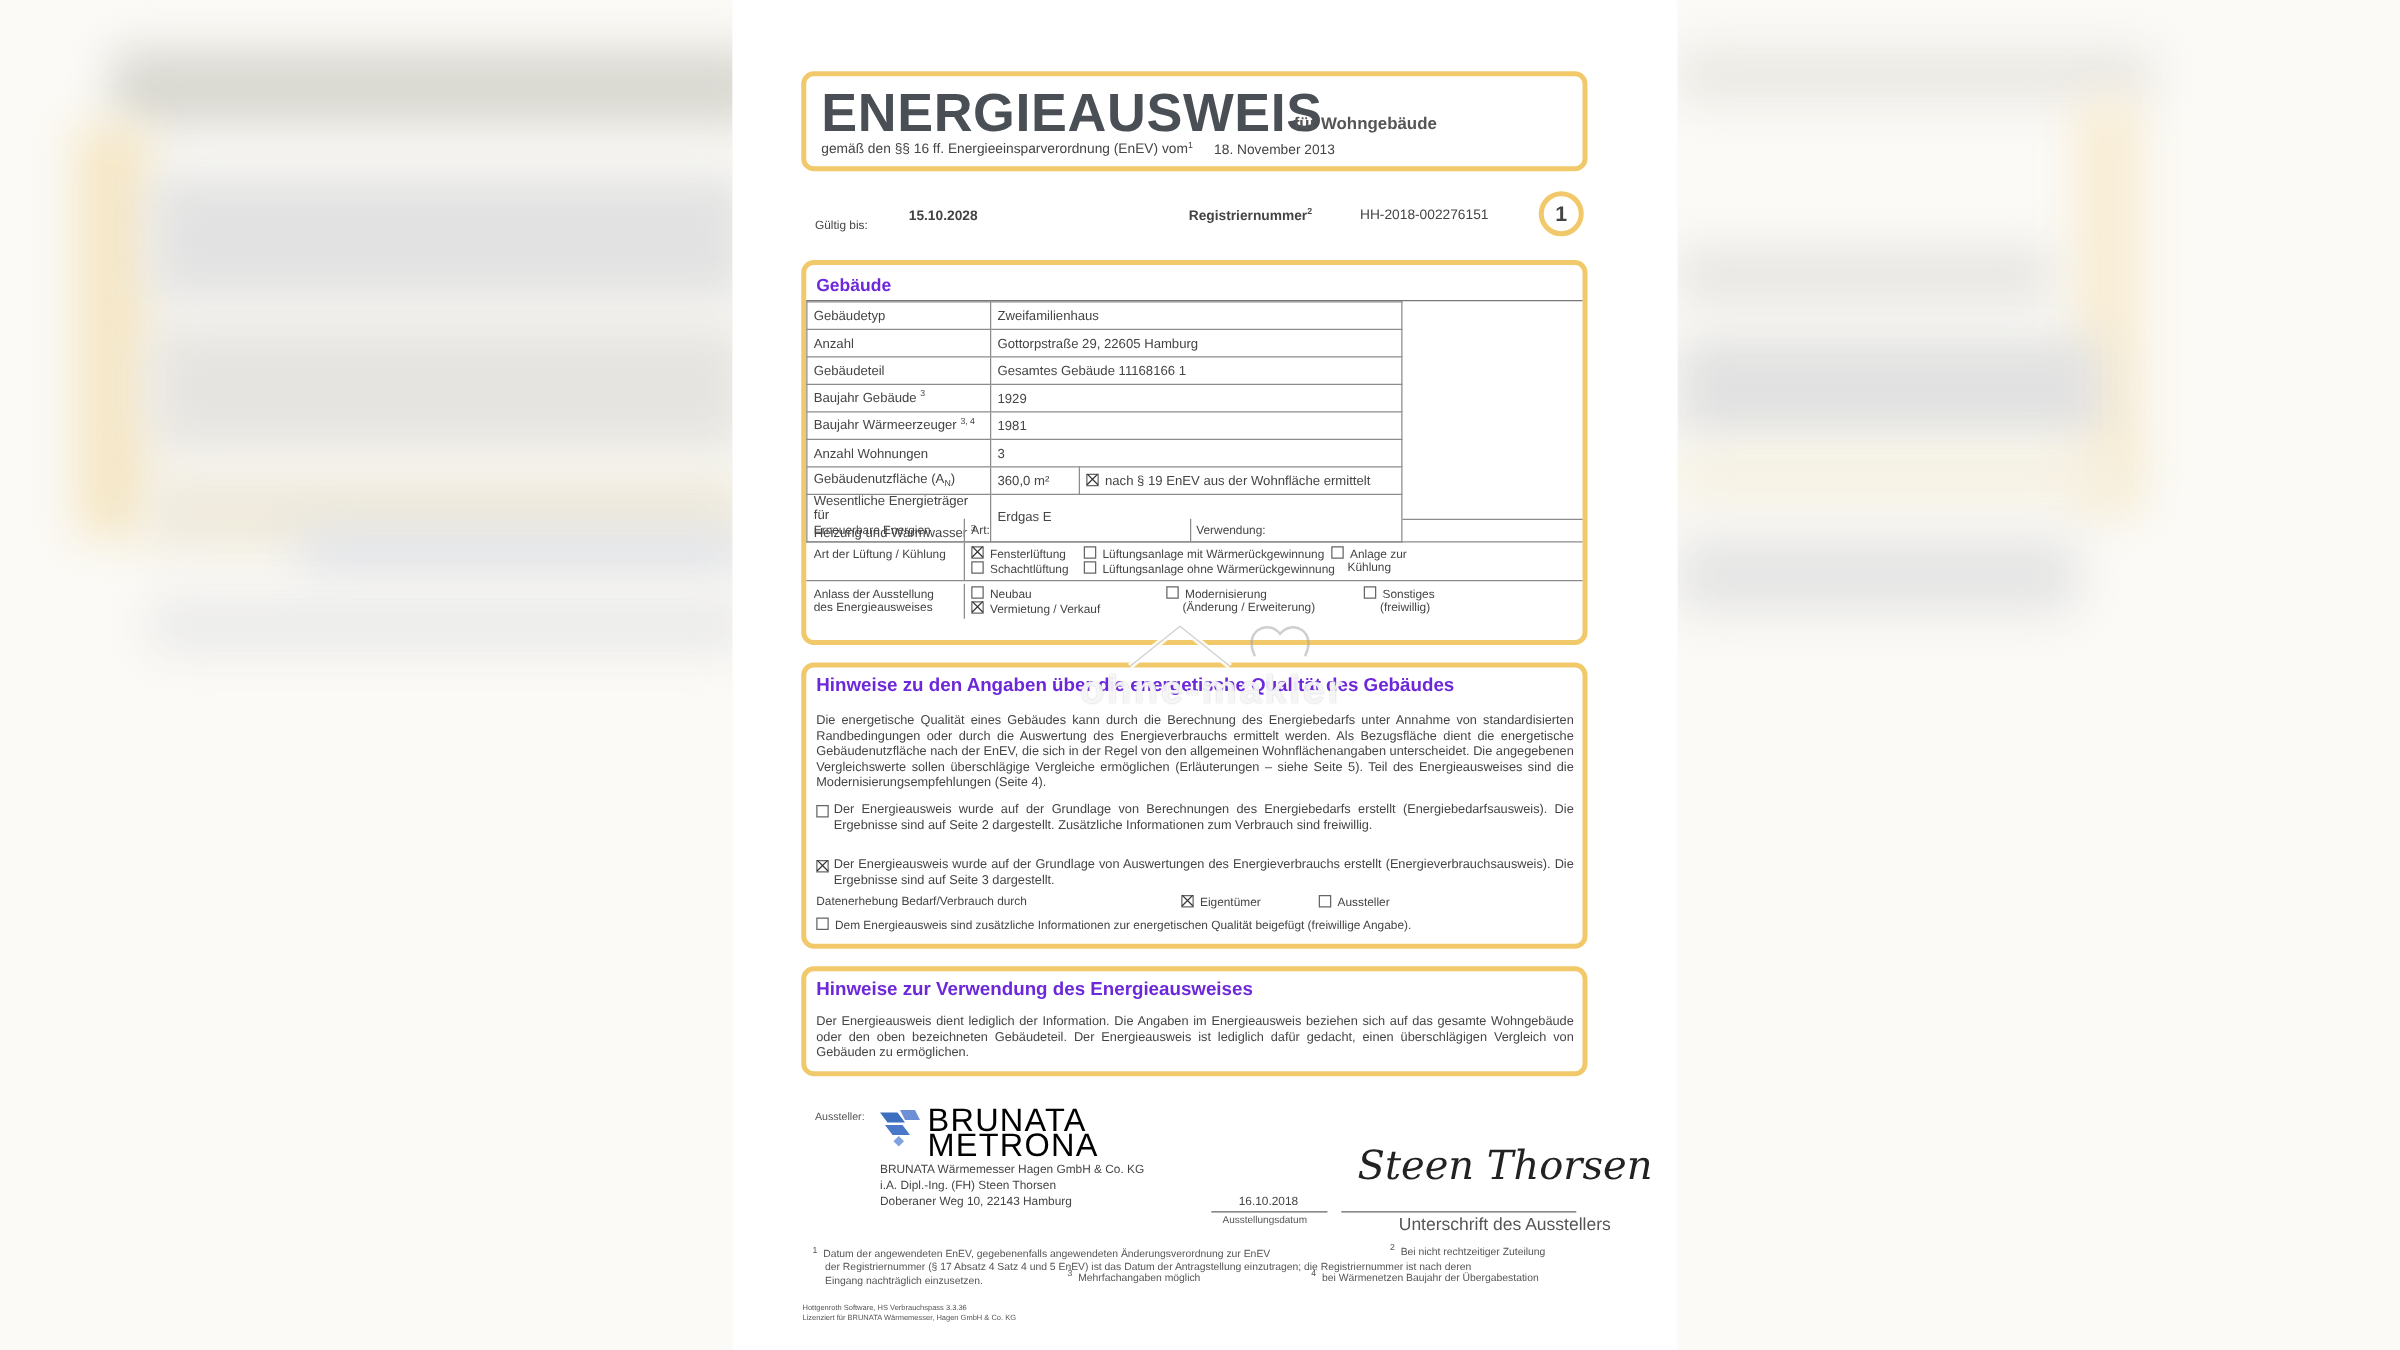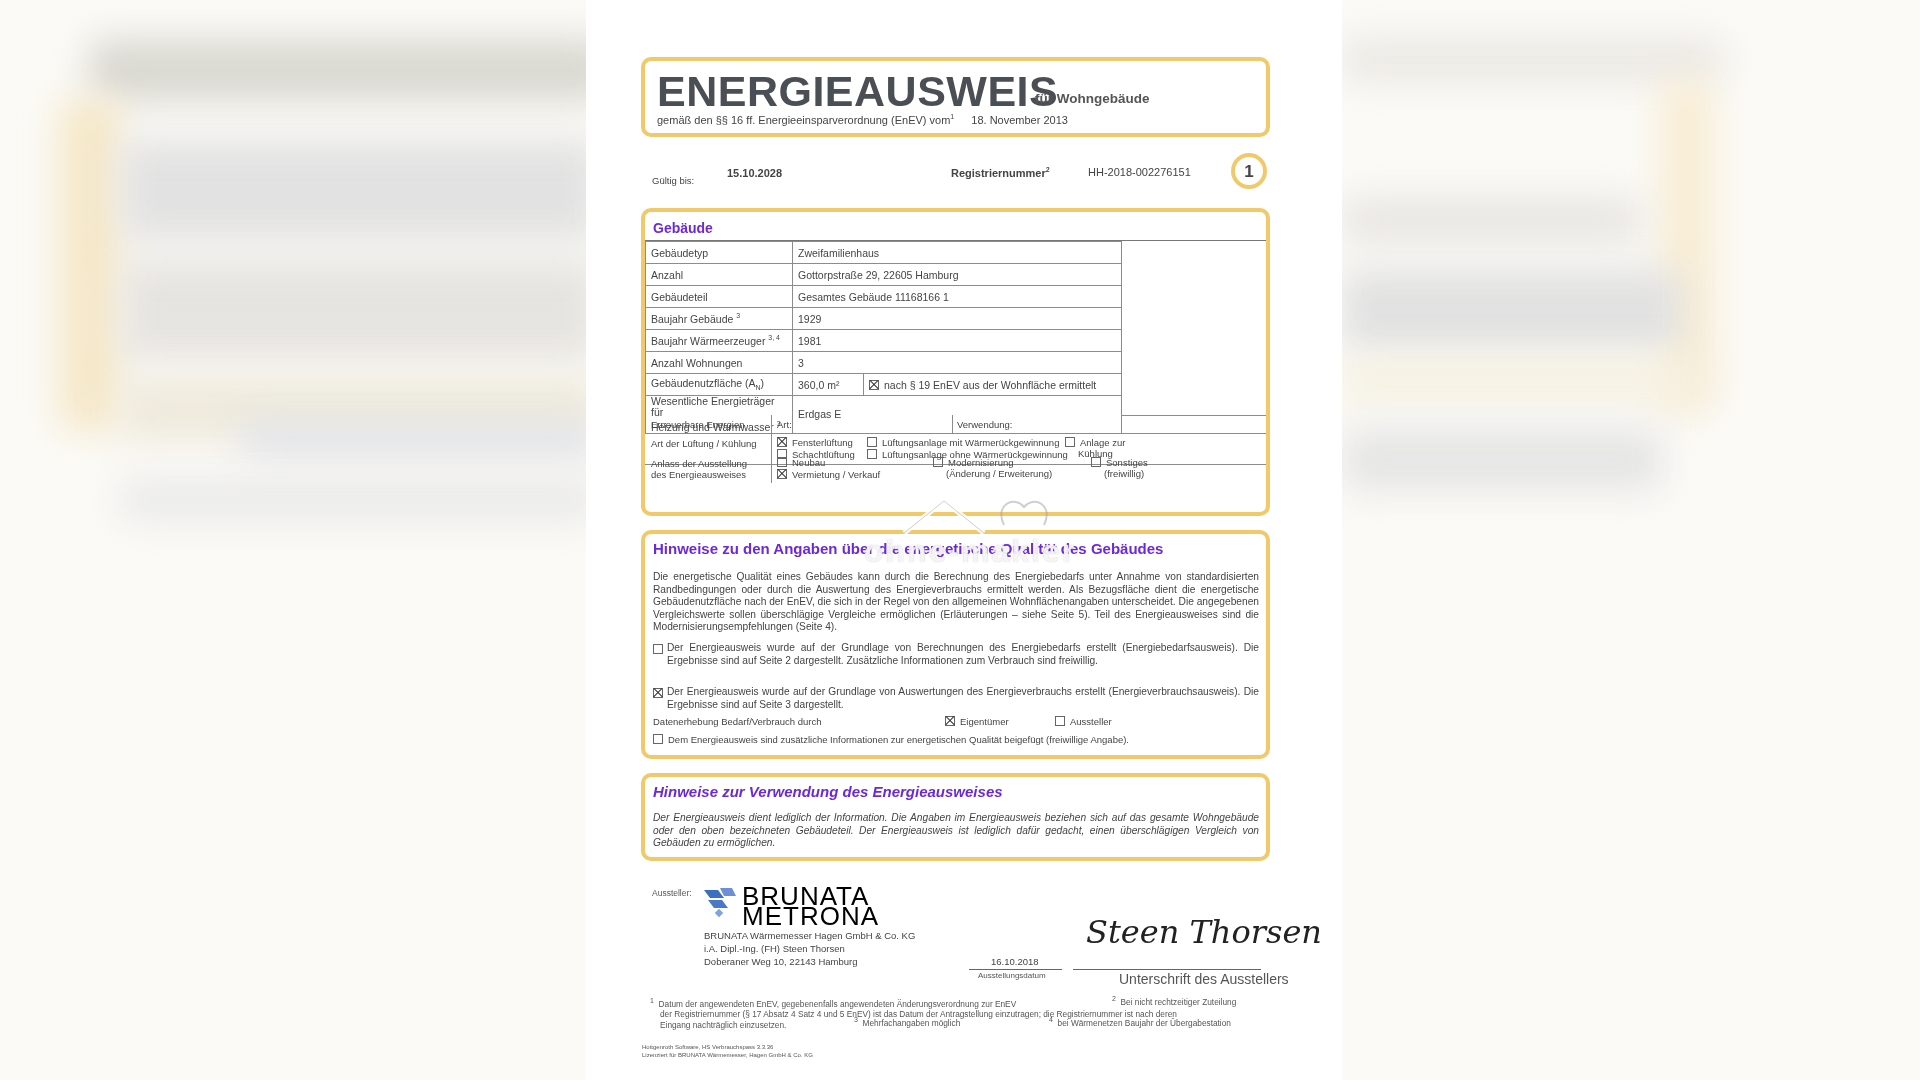--- a/index.html
+++ b/index.html
@@ -148,21 +148,21 @@
     <div style="position:absolute;left:0;top:222px;width:621px;height:30px;border-bottom:1px solid #8c8c8c;">
       <div class="abs tiny" style="left:6px;top:4px;">Art der Lüftung / Kühlung</div>
       <div style="position:absolute;left:126px;top:0;width:1px;height:30px;background:#8c8c8c;"></div>
       <div class="abs tiny" style="left:132px;top:3px;"><span class="cb x"></span><span>Fensterlüftung</span></div>
       <div class="abs tiny" style="left:132px;top:15px;"><span class="cb"></span><span>Schachtlüftung</span></div>
       <div class="abs tiny" style="left:222px;top:3px;"><span class="cb"></span><span>Lüftungsanlage mit Wärmerückgewinnung</span></div>
       <div class="abs tiny" style="left:222px;top:15px;"><span class="cb"></span><span>Lüftungsanlage ohne Wärmerückgewinnung</span></div>
       <div class="abs tiny" style="left:420px;top:3px;line-height:11px;"><span class="cb"></span><span>Anlage zur</span><br><span style="margin-left:13px;">Kühlung</span></div>
     </div>
 
-    <div style="position:absolute;left:0;top:243px;width:613px;height:28px;">
+    <div style="position:absolute;left:0;top:255px;width:613px;height:28px;">
       <div class="abs tiny" style="left:6px;top:3px;line-height:11px;"><span>Anlass der Ausstellung</span><br><span>des Energieausweises</span></div>
       <div style="position:absolute;left:126px;top:0;width:1px;height:28px;background:#8c8c8c;"></div>
       <div class="abs tiny" style="left:132px;top:2px;"><span class="cb"></span><span>Neubau</span></div>
       <div class="abs tiny" style="left:132px;top:14px;"><span class="cb x"></span><span>Vermietung / Verkauf</span></div>
       <div class="abs tiny" style="left:288px;top:2px;line-height:11px;"><span class="cb"></span><span>Modernisierung</span><br><span style="margin-left:13px;">(Änderung / Erweiterung)</span></div>
       <div class="abs tiny" style="left:446px;top:2px;line-height:11px;"><span class="cb"></span><span>Sonstiges</span><br><span style="margin-left:13px;">(freiwillig)</span></div>
     </div>
   </div>
 
   <div class="frame" style="left:55px;top:530px;width:629px;height:229px;">
@@ -173,21 +173,21 @@
     </div>
     <div class="para" style="left:8px;top:152px;width:606px;padding-left:14px;box-sizing:border-box;">
       <span class="cb x" style="position:absolute;left:0;top:2px;"></span><span>Der Energieausweis wurde auf der Grundlage von Auswertungen des Energieverbrauchs erstellt (Energieverbrauchsausweis). Die Ergebnisse sind auf Seite 3 dargestellt.</span>
     </div>
     <div class="abs tiny" style="left:8px;top:182px;">Datenerhebung Bedarf/Verbrauch durch</div>
     <div class="abs tiny" style="left:300px;top:182px;"><span class="cb x"></span><span>Eigentümer</span></div>
     <div class="abs tiny" style="left:410px;top:182px;"><span class="cb"></span><span>Aussteller</span></div>
     <div class="abs tiny" style="left:8px;top:200px;"><span class="cb"></span><span>Dem Energieausweis sind zusätzliche Informationen zur energetischen Qualität beigefügt (freiwillige Angabe).</span></div>
   </div>
 
-  <div class="frame" style="left:55px;top:773px;width:629px;height:88px;font-style:italic;">
+  <div class="frame" style="left:55px;top:773px;width:629px;height:88px;">
     <div class="abs sec-title" style="left:8px;top:6px;">Hinweise zur Verwendung des Energieausweises</div>
     <div class="para" style="left:8px;top:35px;width:606px;">Der Energieausweis dient lediglich der Information. Die Angaben im Energieausweis beziehen sich auf das gesamte Wohngebäude oder den oben bezeichneten Gebäudeteil. Der Energieausweis ist lediglich dafür gedacht, einen überschlägigen Vergleich von Gebäuden zu ermöglichen.</div>
   </div>
 
   <div class="abs micro" style="left:66px;top:888px;font-size:8.5px;">Aussteller:</div>
   <div class="abs" style="left:116px;top:886px;width:36px;height:32px;">
     <svg width="36" height="32" viewBox="0 0 36 32">
       <path d="M2 4 L16 4 L22 12 L8 12 Z" fill="#3d6fc0"></path>
       <path d="M6 14 L20 14 L26 22 L12 22 Z" fill="#4a78c8"></path>
       <path d="M18 2 L30 2 L34 10 L22 10 Z" fill="#6d8fd6"></path>

